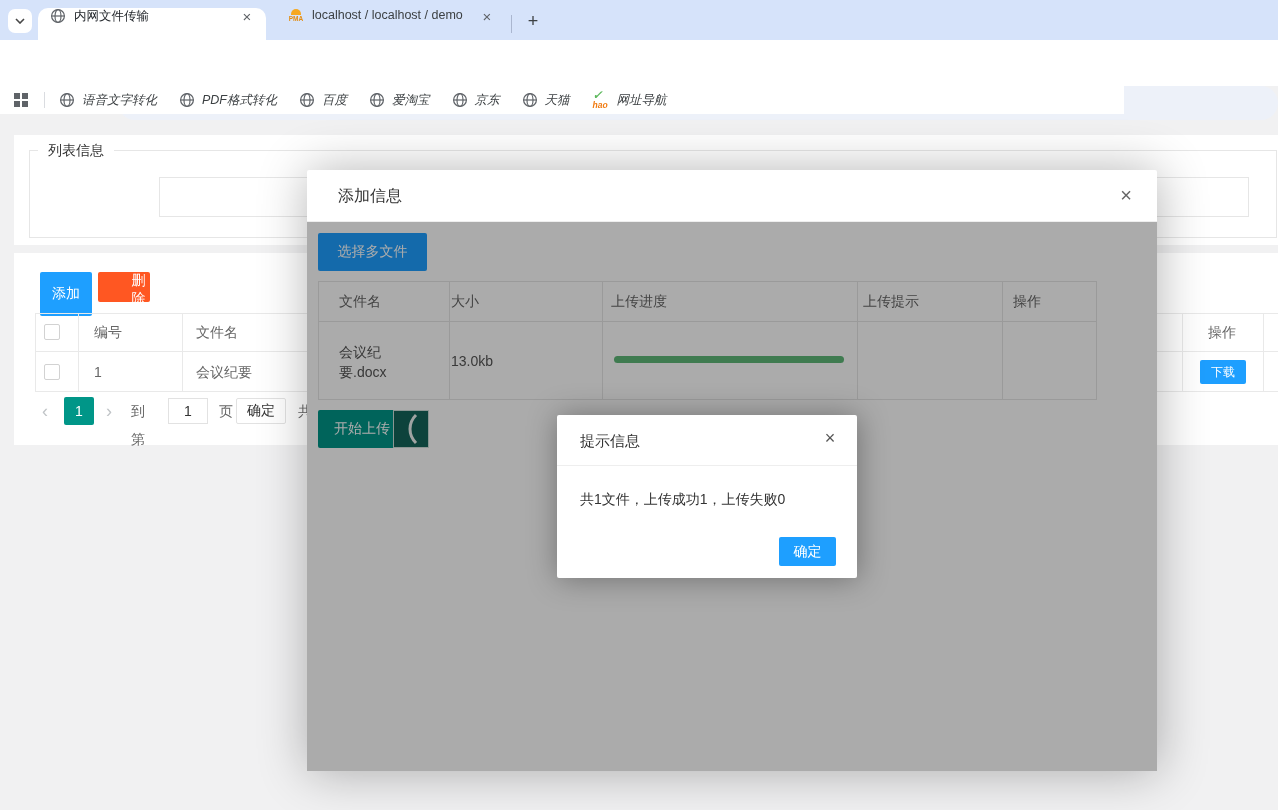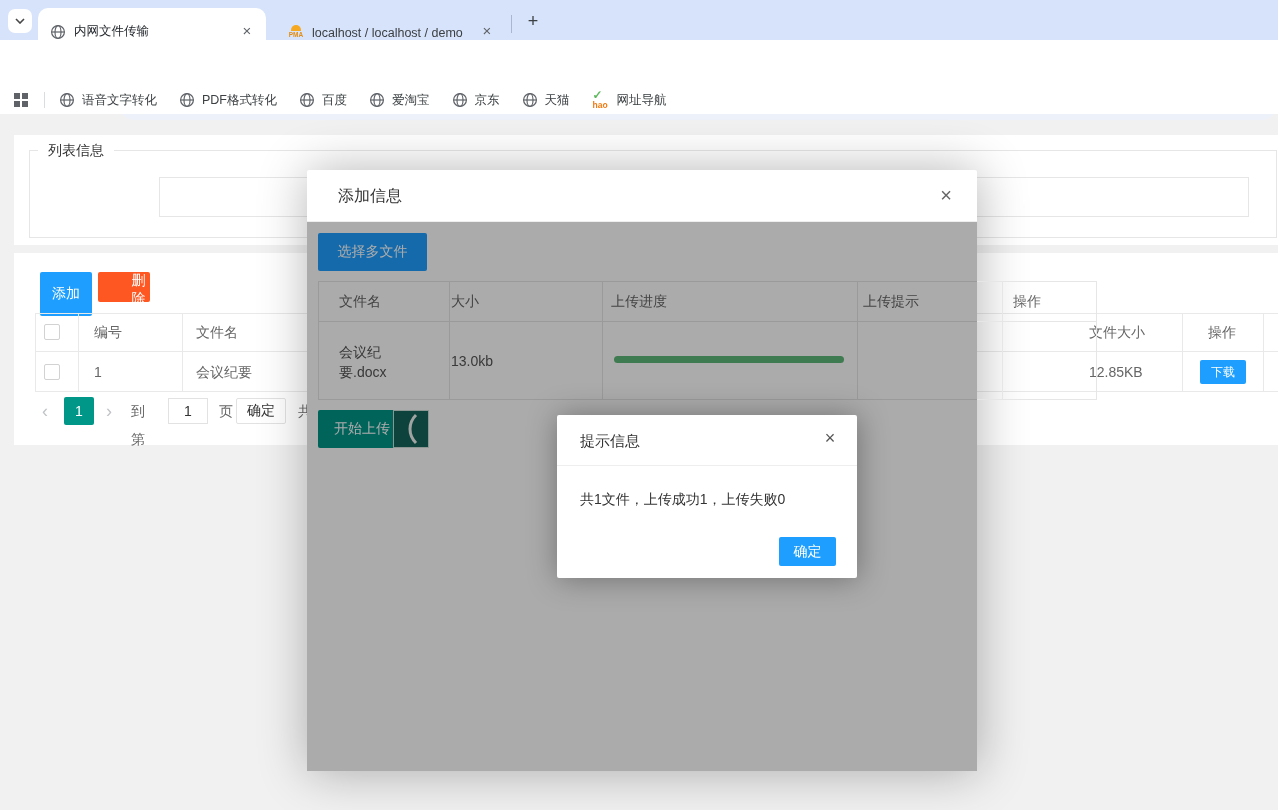--- a/index.html
+++ b/index.html
@@ -4,38 +4,38 @@
 <style>
   * { margin:0; padding:0; box-sizing:border-box; }
   html,body { width:1278px; height:810px; overflow:hidden; }
   body { position:relative; font-family:"Liberation Sans", sans-serif; background:#f1f1f2; }
   .abs { position:absolute; }
 
   
   .tabstrip { left:0; top:0; width:1278px; height:40px; background:#d6e3fa; }
   .tab-search-btn { left:8px; top:9px; width:24px; height:24px; background:#fff; border-radius:7px;
     display:flex; align-items:center; justify-content:center; }
-  .tab { top:8px; height:32px; display:flex; align-items:flex-end; padding:0 10px 0 12px; }
+  .tab { top:8px; height:32px; display:flex; align-items:flex-start; padding:0 10px 0 12px; }
   .tab.active { left:38px; width:228px; background:#fff; border-radius:10px 10px 0 0; }
   .tab.inactive { left:276px; width:230px; }
   .tab .title { flex:1; font-size:12.5px; color:#24282d; margin-left:8px; white-space:nowrap; overflow:hidden; }
   .tab .close { width:18px; height:18px; line-height:17px; text-align:center; font-size:15px; color:#5f6368; border-radius:50%; }
   .tab-sep { left:511px; top:15px; width:1px; height:18px; background:#aab6cf; }
   .newtab-btn { left:520px; top:9px; width:26px; height:26px; text-align:center; line-height:24px; font-size:18px; color:#3c4043; border-radius:50%; }
   .favicon { width:16px; height:16px; flex:0 0 16px; position:relative; }
   .pma-ic { font-size:6.5px; font-weight:bold; color:#e38d13; text-align:center; line-height:22px; }
   .pma-ic::before { content:""; position:absolute; left:3px; top:1px; width:10px; height:6px; background:#f6a821; border-radius:5px 5px 0 0; }
 
   .toolbar { left:0; top:40px; width:1278px; height:46px; background:#fff; }
   .nav-btn { top:49px; width:28px; height:28px; display:flex; align-items:center; justify-content:center; }
   .omnibox { left:118px; top:46px; width:1160px; height:34px; background:#edf1f9; border-radius:17px;
     display:flex; align-items:center; padding-left:14px; }
   .url-text { font-size:14.5px; color:#1d2025; margin-left:10px; }
 
-  .bookmarks { left:0; top:86px; width:1278px; height:28px; background:#fff; display:flex; align-items:center; }
+  .bookmarks { left:0; top:86px; width:1124px; height:28px; background:#fff; display:flex; align-items:center;font-style:italic; }
   .apps-grid-wrap { width:14px; height:14px; margin-left:14px; position:relative; }
   .apps-grid { position:absolute; left:0; top:0; width:6px; height:6px; background:#5f6368; box-shadow:8px 0 #5f6368, 0 8px #5f6368, 8px 8px #5f6368; }
   .bm-sep { width:1px; height:16px; background:#dadce0; margin:0 14px 0 16px; }
   .bm-item { display:flex; align-items:center; gap:7px; margin-right:22px; }
   .bm-item .label { font-size:12.5px; color:#3c4043; white-space:nowrap; }
   .hao-ic { position:relative; width:18px; height:16px; }
   .hao-ic .check { position:absolute; left:1px; top:-4px; color:#5eb95e; font-size:12px; font-weight:bold; }
   .hao-ic .hao-txt { position:absolute; left:1px; bottom:-2px; color:#f07b12; font-size:8.5px; font-weight:bold; }
 
   
@@ -59,21 +59,21 @@
   .btn-download { position:absolute; left:1186px; top:107px; width:46px; height:24px; background:#1E9FFF; font-size:12px; line-height:24px; text-align:center; }
 
   .pager { position:absolute; left:0; top:144px; height:28px; font-size:14px; color:#666; }
   .pg-arrow { position:absolute; top:0; line-height:28px; color:#c0c4c7; font-size:18px; }
   .pg-cur { position:absolute; left:50px; top:0; width:30px; height:28px; background:#009688; color:#fff; text-align:center; line-height:28px; border-radius:2px; }
   .pg-txt { position:absolute; top:0; line-height:28px; }
   .pg-input { position:absolute; left:154px; top:1px; width:40px; height:26px; border:1px solid #e2e2e2; text-align:center; font-size:14px; color:#333; font-family:"Liberation Sans", sans-serif; }
   .pg-confirm { position:absolute; left:222px; top:1px; width:50px; height:26px; background:#fff; border:1px solid #e2e2e2; border-radius:2px; font-size:14px; color:#333; font-family:"Liberation Sans", sans-serif; }
 
   
-  .modal { left:307px; top:170px; width:670px; height:601px; background:#fff; border-radius:2px;
+  .modal { left:307px; top:170px; width:850px; height:601px; background:#fff; border-radius:2px;
     box-shadow:1px 1px 50px rgba(0,0,0,.3); z-index:10; }
   .modal-header { position:relative; height:52px; border-bottom:1px solid #eee; }
   .modal-title { position:absolute; left:31px; top:0; line-height:52px; font-size:16px; color:#333; }
   .modal-close { position:absolute; right:20px; top:15px; width:22px; height:22px; font-size:20px; line-height:20px; text-align:center; color:#666; }
   .modal-body { position:absolute; left:0; top:52px; right:0; bottom:0; background:#fff; }
   .dim { position:absolute; inset:0; background:rgba(0,0,0,.33); z-index:5; }
   .btn-select { position:absolute; left:11px; top:11px; width:109px; height:38px; background:#1E9FFF; }
   .btn-start { position:absolute; left:11px; top:188px; width:110px; height:38px; background:#009688; text-align:left; padding-left:16px; }
   .upload-artifact { position:absolute; left:86px; top:188px; z-index:2; }
 

